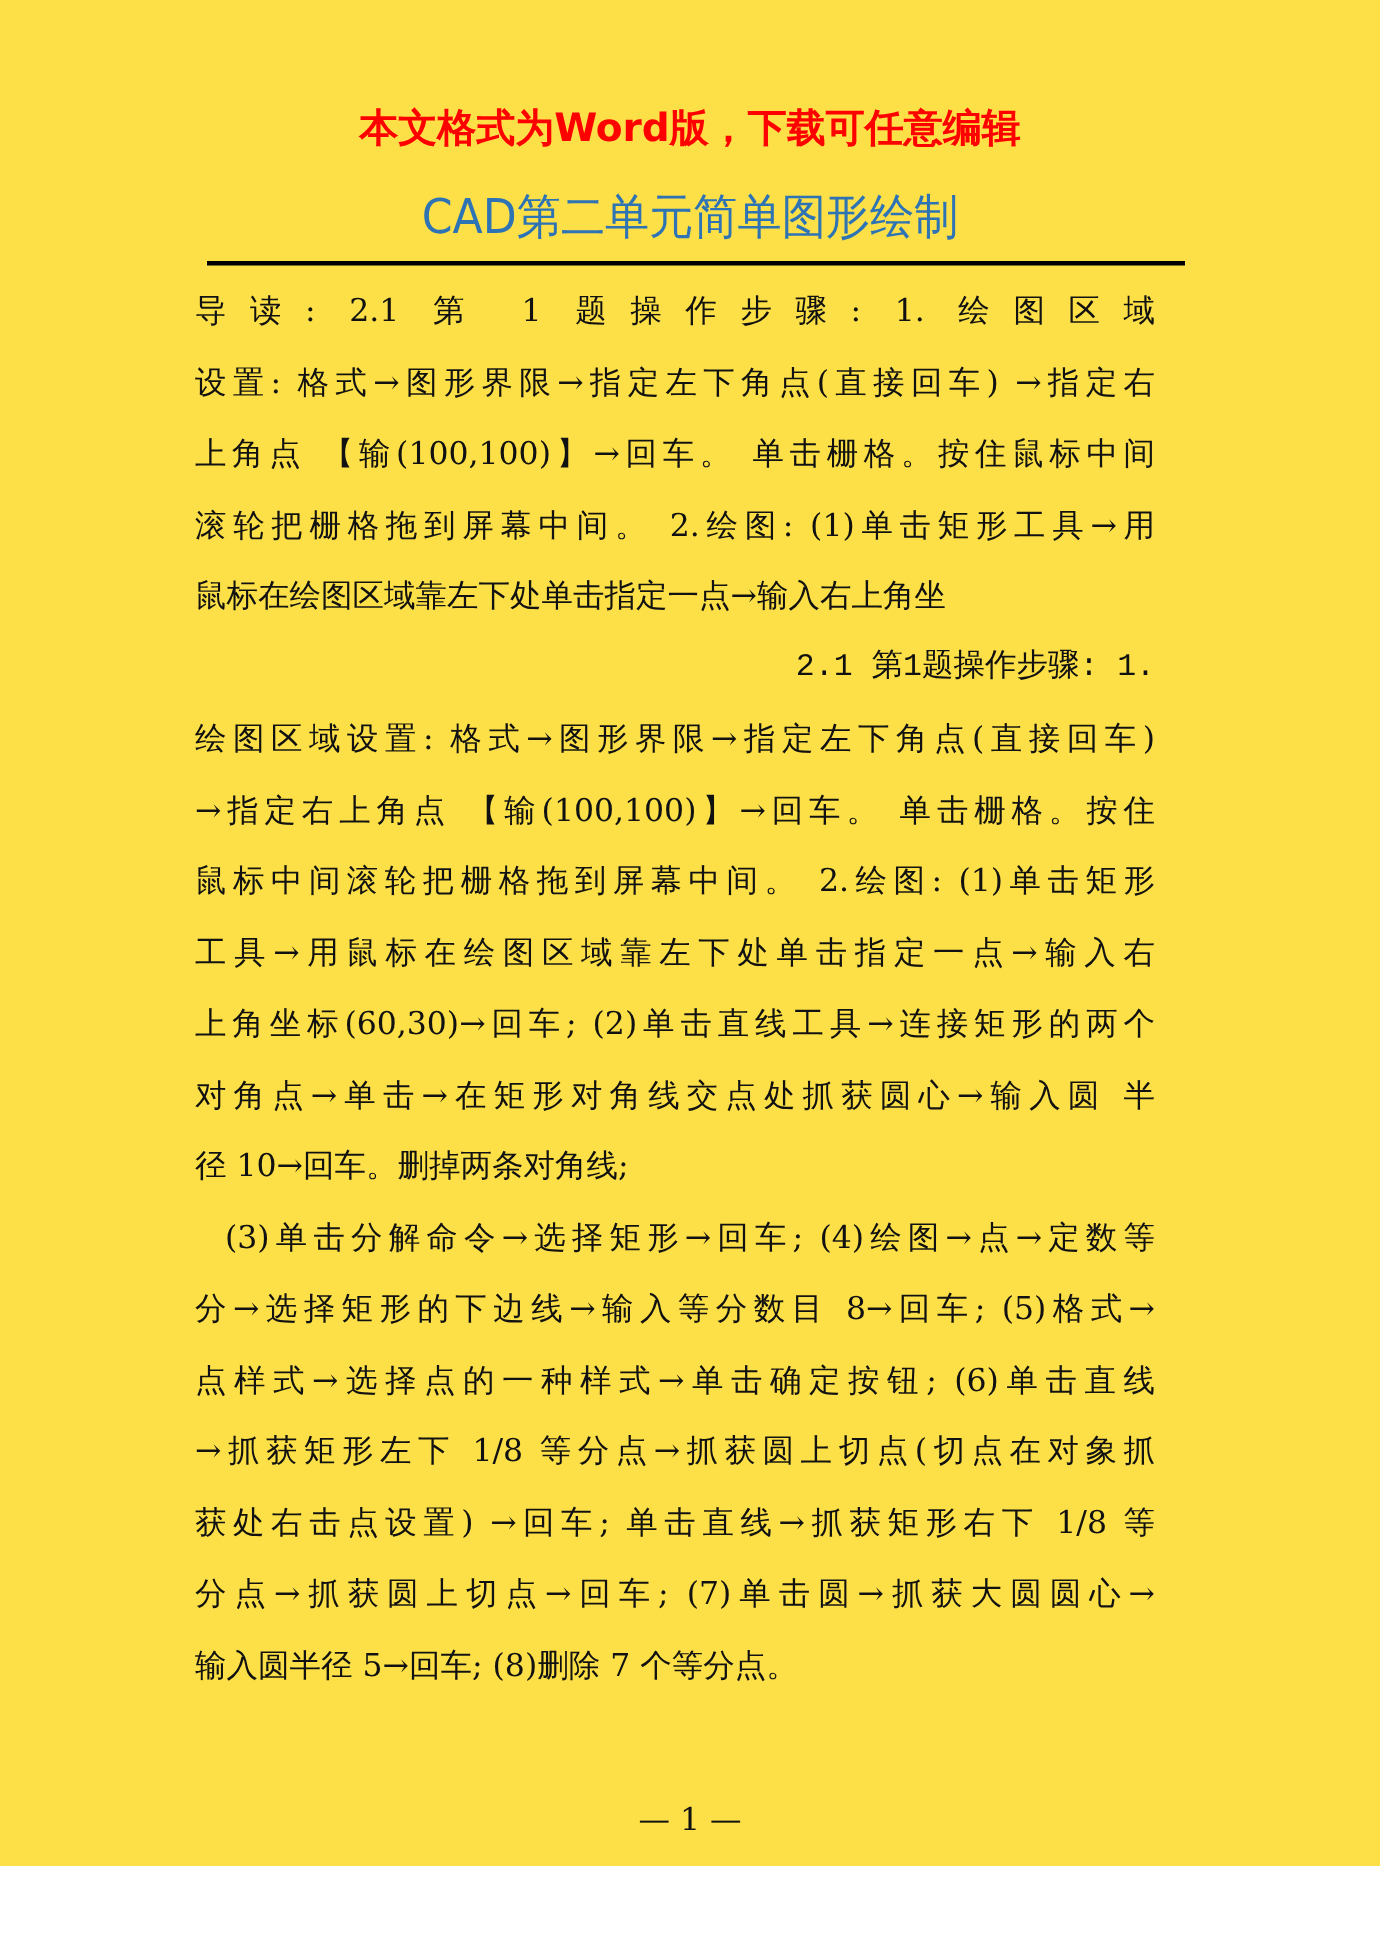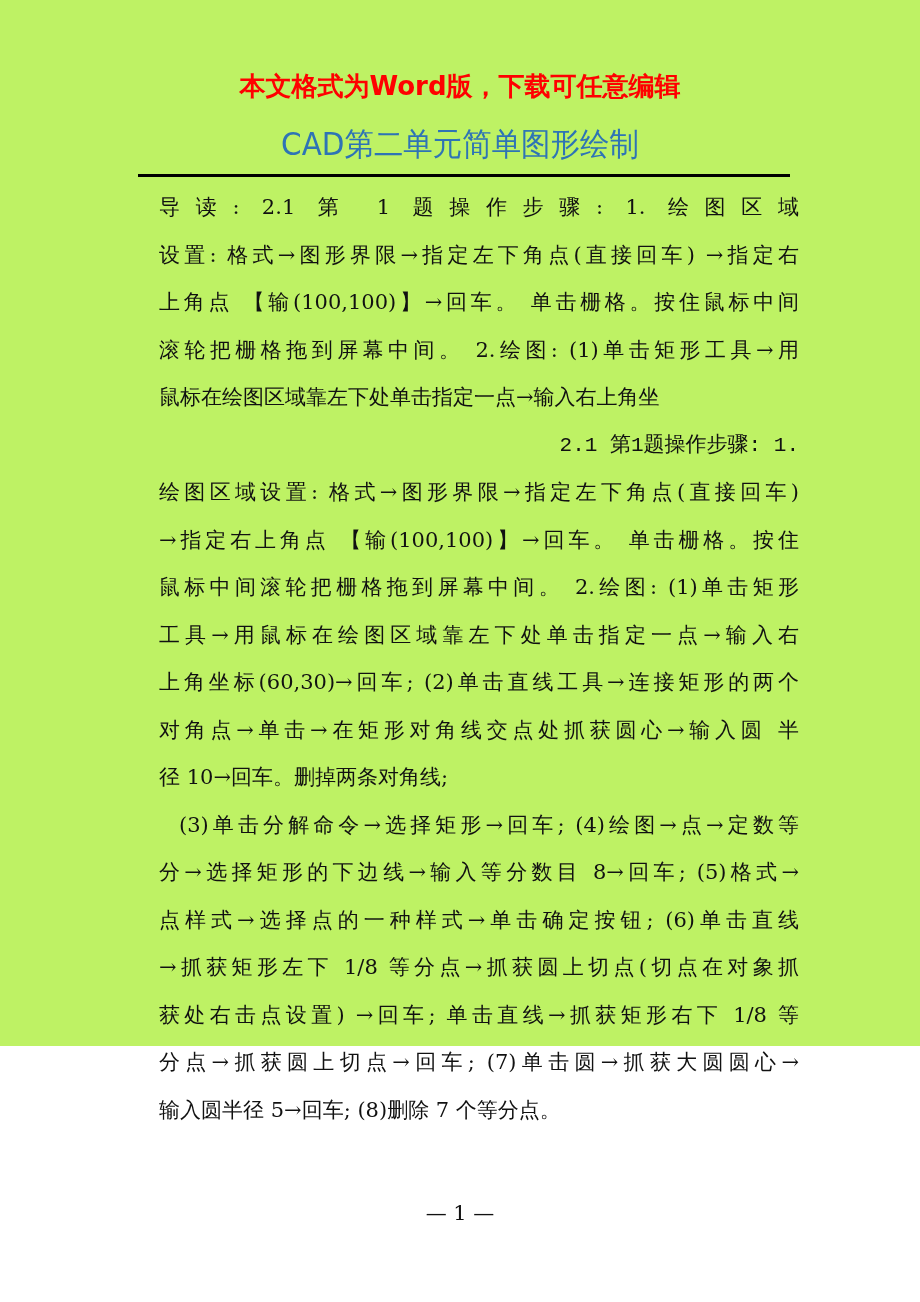--- a/index.html
+++ b/index.html
@@ -1,32 +1,32 @@
 <!DOCTYPE html>
 <html><head>
   <meta charset="utf-8">
   <style>
     html, body { margin: 0; padding: 0; background: #ffffff; }
     body { width: 920px; height: 1302px; position: relative; overflow: hidden; }
-    .page { position: absolute; left: 0; top: 0; width: 920px; height: 1046px; background: #bef264; }
+    .page { position: absolute; left: 0; top: 0; width: 920px; height: 1244px; background: #fde047; }
     .banner {
       position: absolute; left: 0; width: 920px; top: 66px; text-align: center;
       font-family: "DejaVu Sans", sans-serif; font-weight: bold; font-size: 26px;
       color: #ff0000; line-height: 40px; letter-spacing: 0px;
     }
     .title {
       position: absolute; left: 0; width: 920px; top: 122px; text-align: center;
       font-family: "DejaVu Sans", sans-serif; font-size: 32px;
       color: #2e74b5; line-height: 44px; transform: scaleX(0.92);
     }
     .rule {
       position: absolute; left: 138px; width: 652px; top: 174px; height: 3px; background: #000;
     }
     .body-text {
-      position: absolute; left: 159px; width: 640px; top: 184px;
+      position: absolute; left: 130px; width: 640px; top: 184px;
       font-family: "DejaVu Serif", serif; font-size: 21px; color: #111;
       line-height: 47.5px;
     }
     .line { white-space: nowrap; height: 47.5px; text-align: justify; text-align-last: justify; overflow: hidden; }
     .line.left { text-align: center; text-align-last: left; }
     .line.right { text-align: right; text-align-last: right; font-family: Liberation Mono, monospace; }
     .line.indent { padding-left: 20px; box-sizing: border-box; }
     .footer {
       position: absolute; left: 0; width: 920px; top: 1193px; text-align: center;
       font-family: "DejaVu Serif", serif; font-size: 21px; color: #111; line-height: 40px;

